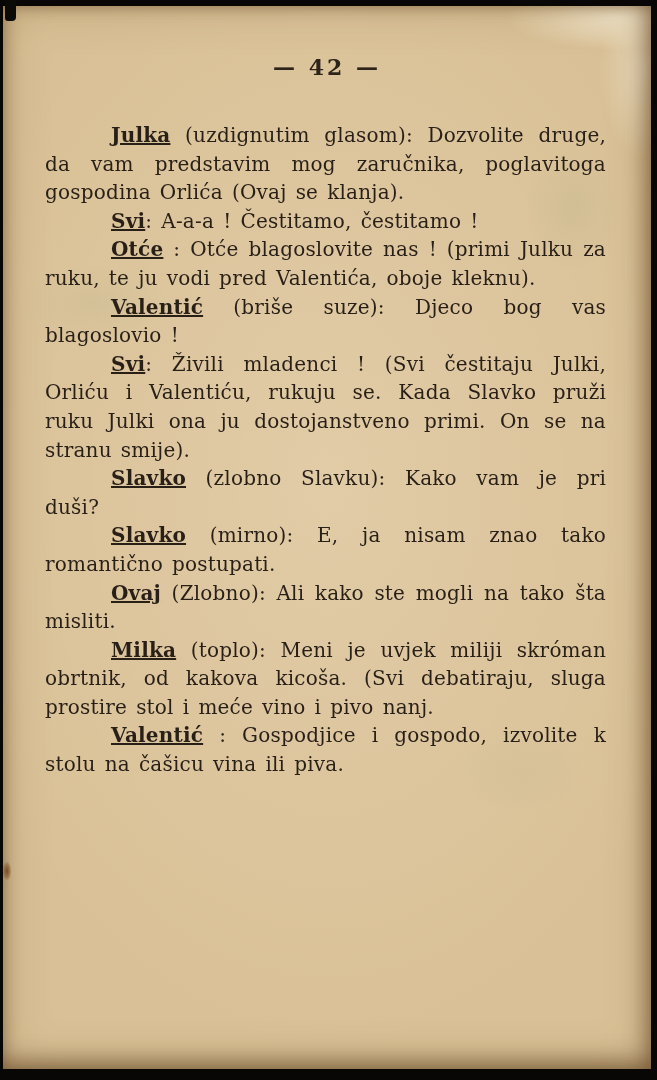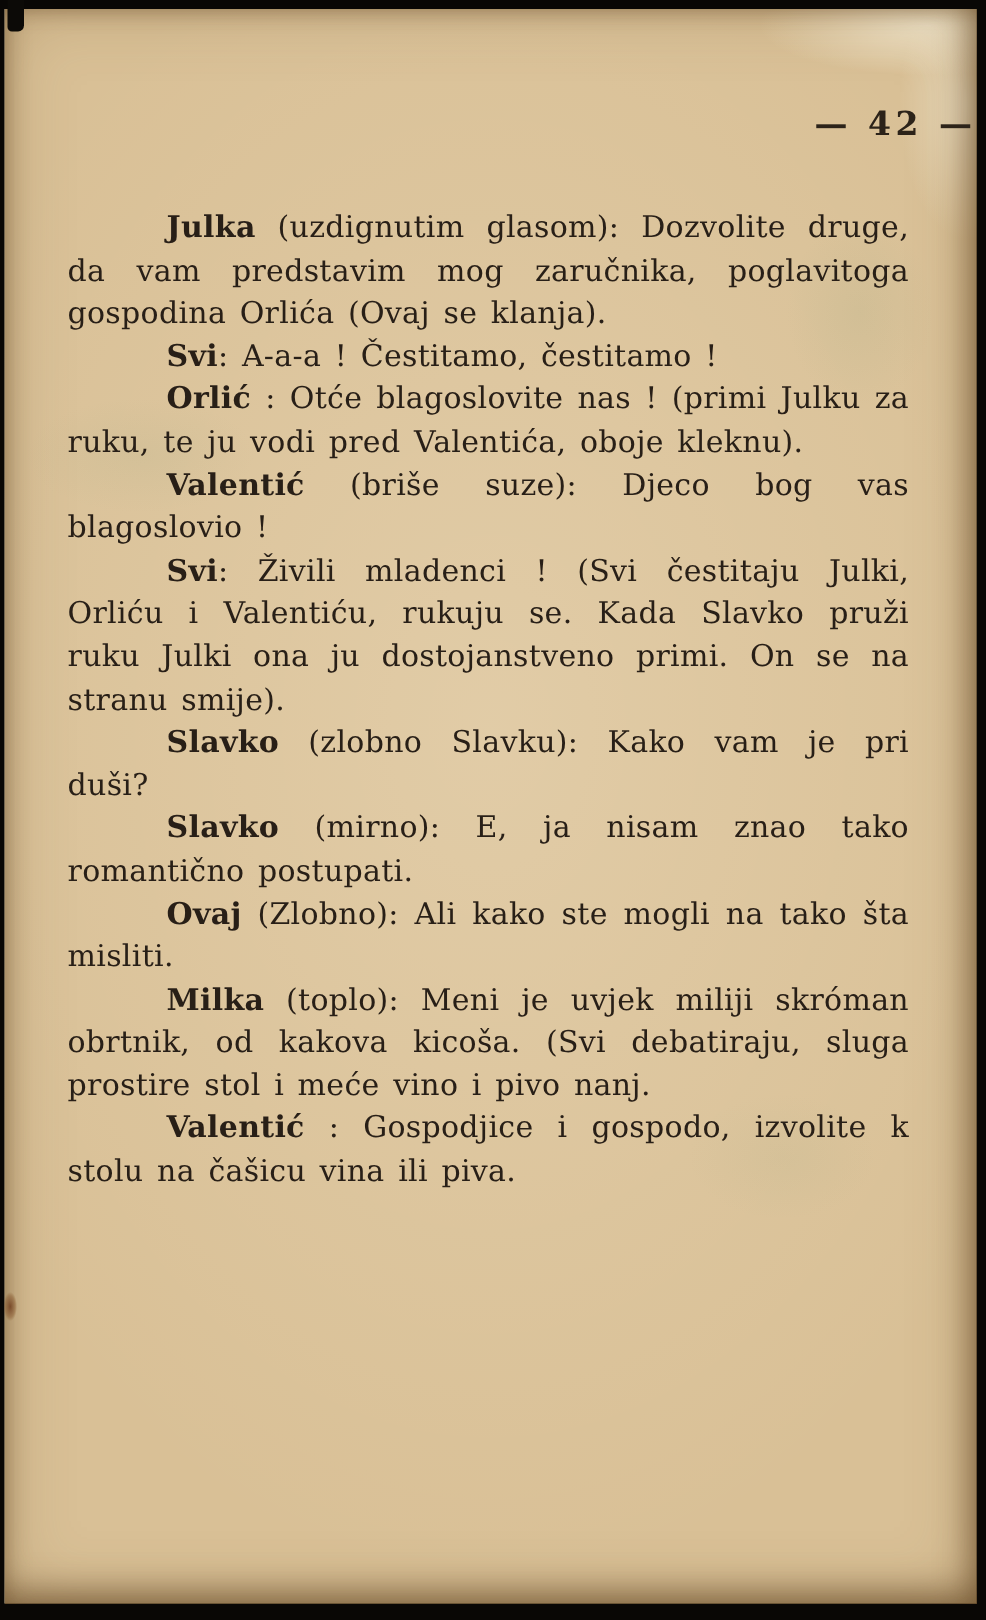--- a/index.html
+++ b/index.html
@@ -49,54 +49,55 @@
   
   .blemish {
     position: absolute;
     left: 1px;
     top: 856px;
     width: 13px;
     height: 30px;
     background: radial-gradient(ellipse 6px 13px at 45% 50%, rgba(112,62,30,0.85), rgba(133,86,44,0.45) 55%, rgba(133,86,44,0) 75%);
   }
   .page-number {
-    padding-top: 64px;
-    text-align: right;
+    padding-top: 48px;
+    text-align: center;
     font-size: 22px;
     font-weight: bold;
     letter-spacing: 3px;
     color: #2c2319;
   }
   .text-block {
     margin: 41px 45px 0 42px;
     font-size: 20px;
     line-height: 28.6px;
     color: #281f17;
     text-align: justify;
     word-spacing: 2.5px;
     letter-spacing: 0.2px;
   }
   .para {
     margin: 0;
     text-indent: 66px;
   }
   .speaker {
     font-weight: bold;
+    text-decoration: underline;
   }
 </style>
 </head>
 <body>
 
 <div class="page">
   <div class="page-number">— 42 —</div>
 
   <div class="text-block">
     <p class="para"><span class="speaker">Julka</span><span> (uzdignutim glasom): Dozvolite druge, da vam predstavim mog zaručnika, poglavitoga gospodina Orlića (Ovaj se klanja).</span></p>
     <p class="para"><span class="speaker">Svi</span><span>: A-a-a ! Čestitamo, čestitamo !</span></p>
-    <p class="para"><span class="speaker">Orlić</span><span> : Otće blagoslovite nas ! (primi Julku za ruku, te ju vodi pred Valentića, oboje kleknu).</span></p>
+    <p class="para"><span class="speaker">Otće</span><span> : Otće blagoslovite nas ! (primi Julku za ruku, te ju vodi pred Valentića, oboje kleknu).</span></p>
     <p class="para"><span class="speaker">Valentić</span><span> (briše suze): Djeco bog vas blagoslovio !</span></p>
     <p class="para"><span class="speaker">Svi</span><span>: Živili mladenci ! (Svi čestitaju Julki, Orliću i Valentiću, rukuju se. Kada Slavko pruži ruku Julki ona ju dostojanstveno primi. On se na stranu smije).</span></p>
     <p class="para"><span class="speaker">Slavko</span><span> (zlobno Slavku): Kako vam je pri duši?</span></p>
     <p class="para"><span class="speaker">Slavko</span><span> (mirno): E, ja nisam znao tako romantično postupati.</span></p>
     <p class="para"><span class="speaker">Ovaj</span><span> (Zlobno): Ali kako ste mogli na tako šta misliti.</span></p>
     <p class="para"><span class="speaker">Milka</span><span> (toplo): Meni je uvjek miliji skróman obrtnik, od kakova kicoša. (Svi debatiraju, sluga prostire stol i meće vino i pivo nanj.</span></p>
     <p class="para"><span class="speaker">Valentić</span><span> : Gospodjice i gospodo, izvolite k stolu na čašicu vina ili piva.</span></p>
   </div>
 </div>
 

